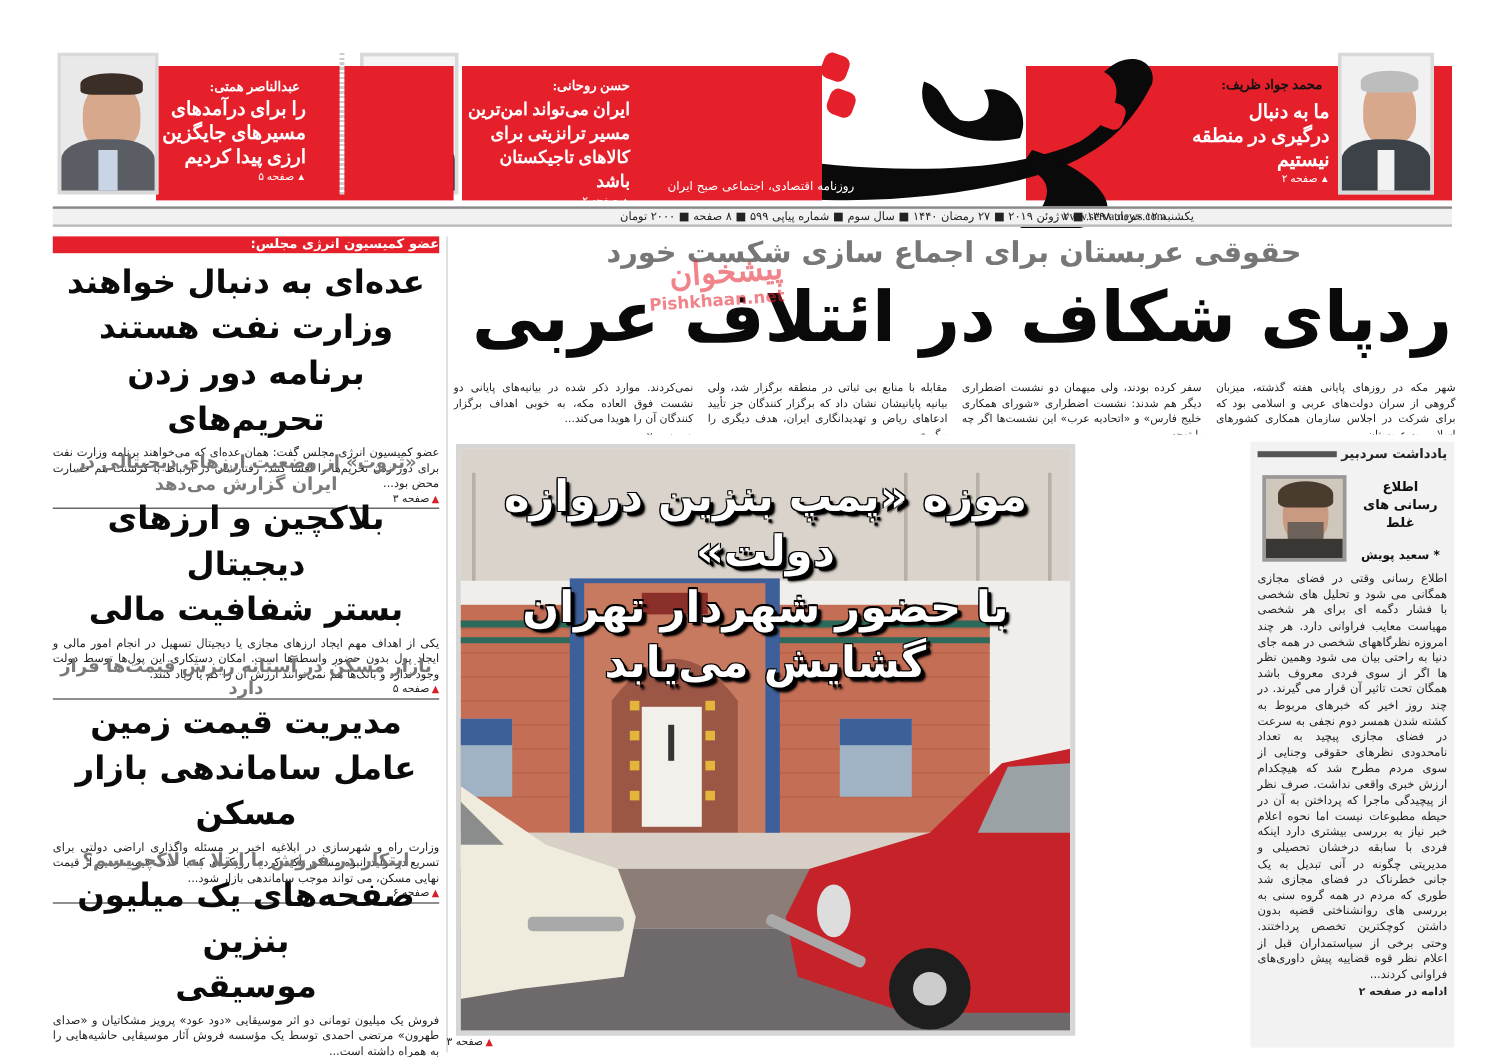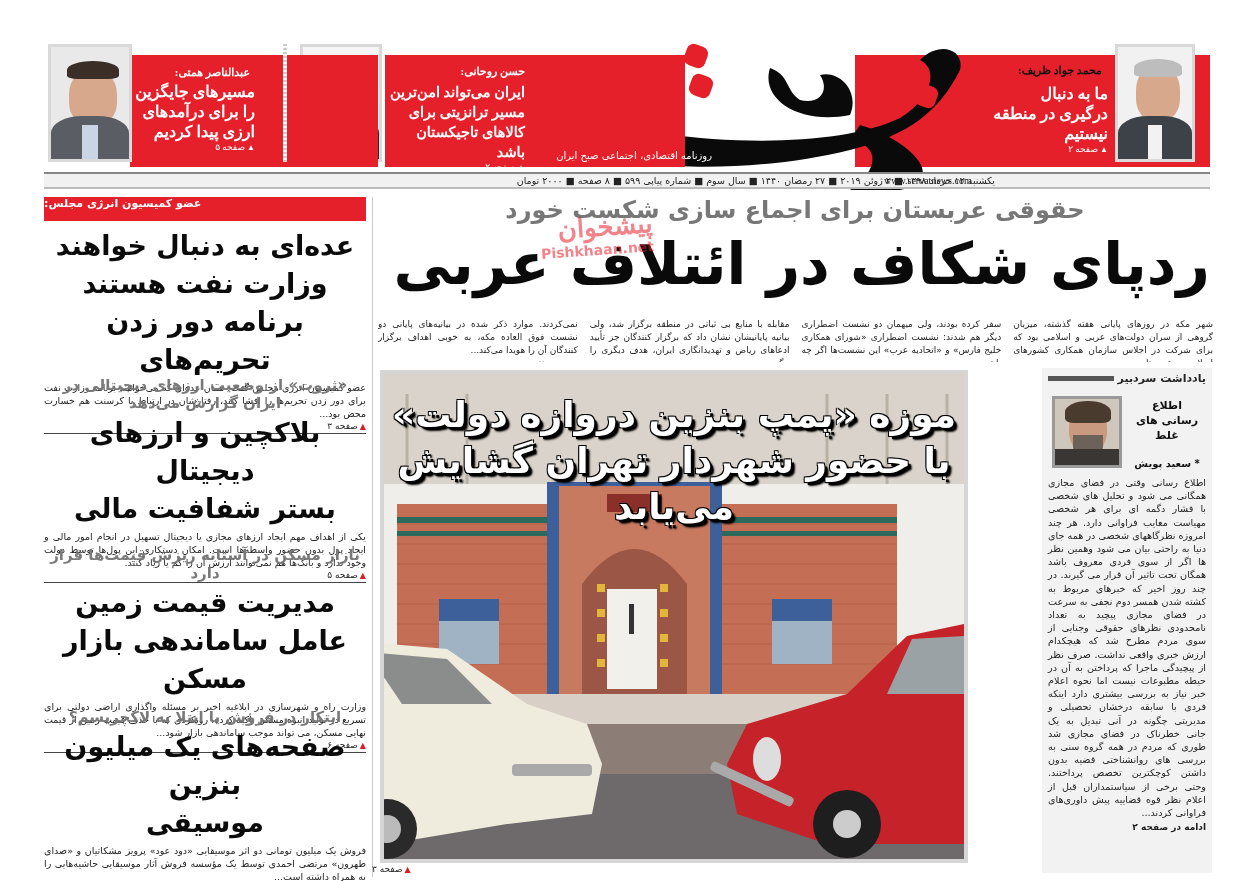--- a/index.html
+++ b/index.html
@@ -82,40 +82,40 @@
   }
   .lead-col {
     flex: 1; font-size: 9px; line-height: 13px; color: #222; text-align: justify;
     overflow: hidden;
   }
 
   
   .left-col { position: absolute; left: 44px; width: 322px; }
   .red-label {
     background: #e5202b; color: #fff; font-size: 11px; font-weight: bold;
-    text-align: left; height: 24px; line-height: 14px;
+    text-align: right; height: 14px; line-height: 14px;
   }
   .kicker {
     text-align: center; color: #7a7a7a; font-weight: bold; font-size: 15px; margin: 4px 0 2px;
   }
   .story-head {
     text-align: center; font-weight: 900; color: #0b0b0b; font-size: 27px; line-height: 38px;
   }
   .story-body {
     font-size: 9.5px; line-height: 13px; color: #222; text-align: justify; margin-top: 2px;
   }
   .story-ref {
     font-size: 9px; color: #222; margin-top: 1px;
     border-bottom: 1.5px solid #444; padding-bottom: 2px; text-align: right;
   }
   .story-ref::before { content: "▲"; color: #d61f26; font-size: 8px; margin-left: 2px; }
 
   
   .photo-box {
-    position: absolute; left: 380px; top: 370px; width: 588px; height: 493px;
+    position: absolute; left: 380px; top: 370px; width: 516px; height: 493px;
     background: #e8e5e2; border: 4px solid #d6d6d6; overflow: hidden;
   }
   .photo-headline {
     position: absolute; top: 18px; left: 0; right: 0; text-align: center;
     color: #fff; font-weight: 900; font-size: 36px; line-height: 46px;
     text-shadow: 3px 3px 0 #000, -1px -1px 0 #000, 1px -1px 0 #000, -1px 1px 0 #000, 4px 4px 2px #000;
     z-index: 5;
   }
   .photo-ref {
     position: absolute; top: 864px; left: 372px; font-size: 9px; color: #222;
@@ -204,22 +204,22 @@
   <div class="photo-frame" style="left:48px; top:44px; width:84px; height:118px;">
     <div class="face" style="background:#e9e9e9;">
       <div class="skin" style="left:18px; top:22px; width:48px; height:56px;"></div>
       <div class="hair" style="left:16px; top:14px; width:52px; height:18px; background:#3b2e26;"></div>
       <div class="suit" style="background:#5a5d63;"></div>
         <div class="shirt" style="background:#c9d4e4;"></div>
     </div>
   </div>
   <div class="quote-speaker abs" style="top:66px; left:140px; width:110px;">عبدالناصر همتی:</div>
   <div class="abs" style="top:82px; left:135px; width:120px;">
+    <div class="quote-text">را برای درآمدهای</div>
     <div class="quote-text">مسیرهای جایگزین</div>
-    <div class="quote-text">را برای درآمدهای</div>
     <div class="quote-text">ارزی پیدا کردیم</div>
     <div class="page-ref">صفحه ۵</div>
   </div>
   <div class="abs" style="left:283px; top:44px; width:4px; height:118px; background:repeating-linear-gradient(#ccc 0 2px, #fff 2px 4px);"></div>
 
   <div class="info-bar">
     <span class="date">یکشنبه ۱۲ خرداد ۱۳۹۸ ■ ۲ ژوئن ۲۰۱۹ ■ ۲۷ رمضان ۱۴۴۰ ■ سال سوم ■ شماره پیاپی ۵۹۹ ■ ۸ صفحه ■ ۲۰۰۰ تومان</span>
     <span class="web">www.servatnews.com</span>
   </div>
 </div>

